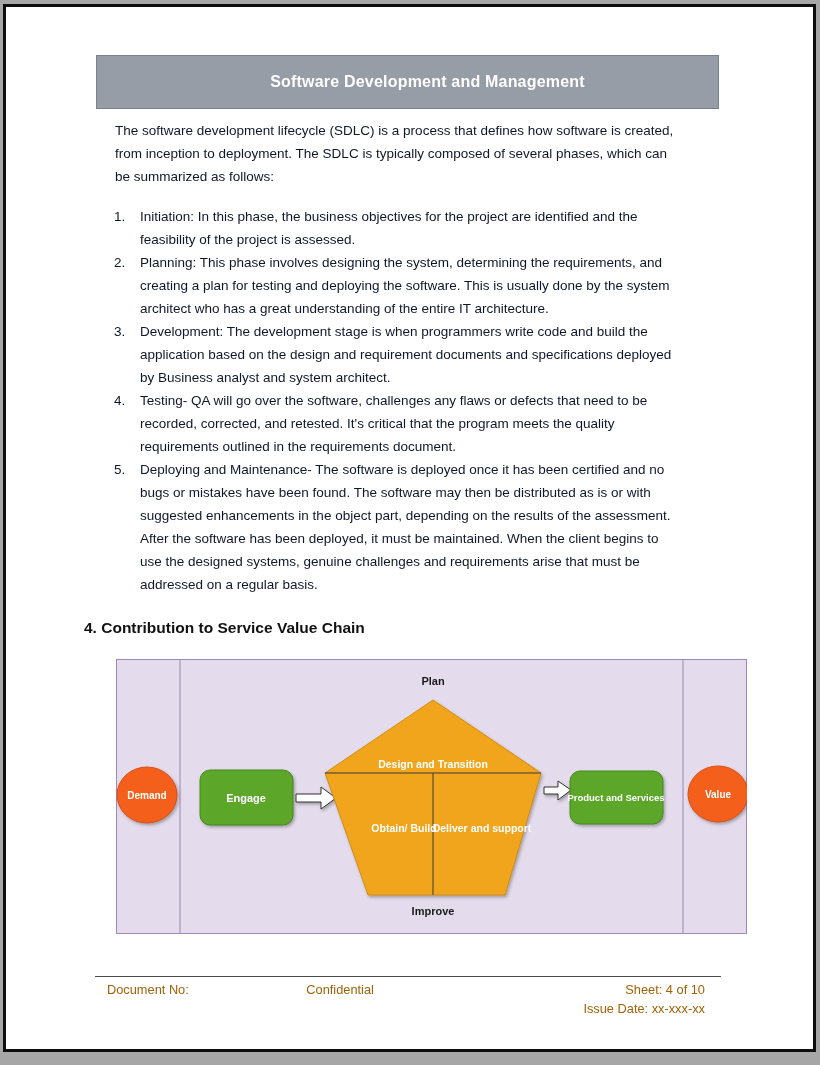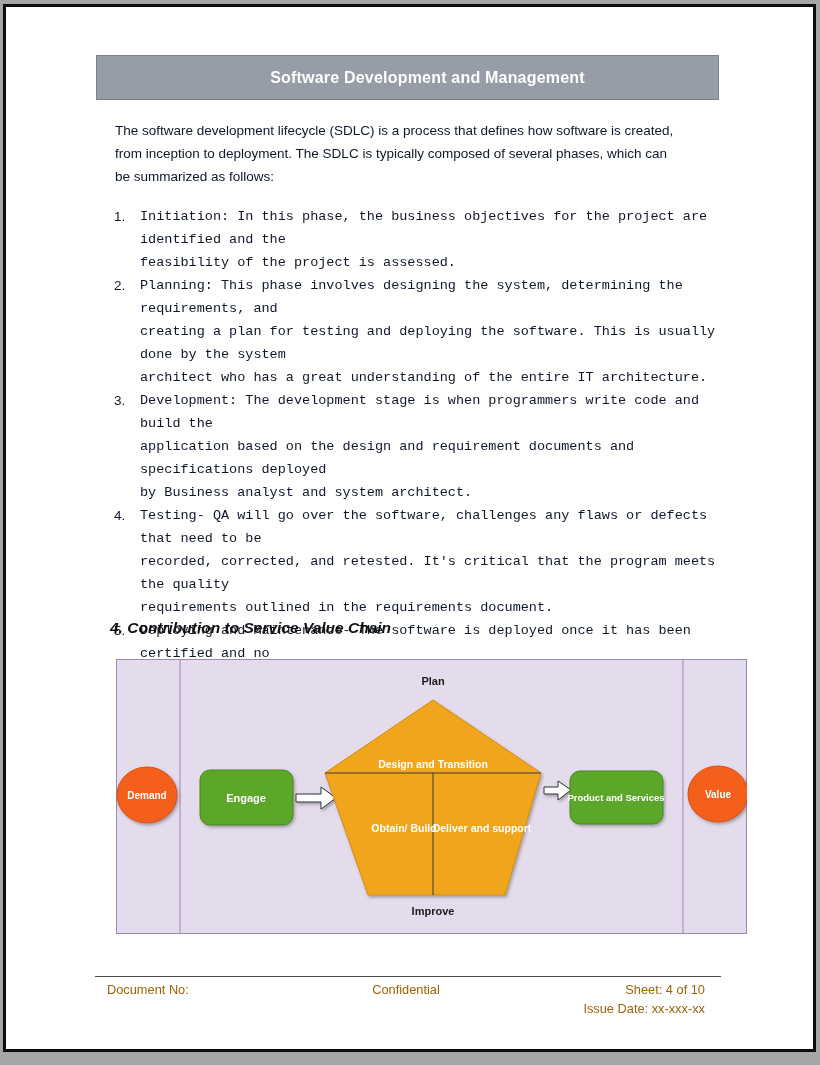--- a/index.html
+++ b/index.html
@@ -7,47 +7,47 @@
     width:820px;height:1065px;position:relative;overflow:hidden;
     background:#a6a6a6;
     font-family:"Liberation Sans","DejaVu Sans",sans-serif;
   }
   .page{
     position:absolute;left:3px;top:4px;right:4px;bottom:13px;
     background:#ffffff;border:3px solid #0d0d0d;
   }
   .inner{position:absolute;inset:0;}
   .banner{
-    position:absolute;left:90px;top:48px;width:623px;height:45px;
+    position:absolute;left:90px;top:48px;width:623px;height:54px;
     background:#969da6;border:1px solid #7b828b;box-sizing:border-box;
     display:flex;align-items:center;justify-content:center;padding-left:40px;
   }
   .banner-title{color:#ffffff;font-weight:bold;font-size:16px;letter-spacing:.2px;}
   .bodytext{color:#0f172a;font-size:13.5px;line-height:23px;}
   .intro{position:absolute;left:109px;top:112px;width:606px;white-space:pre-line;margin:0;}
   .list{position:absolute;left:108px;top:198px;width:608px;margin:0;padding:0;list-style:none;}
   .list li{display:flex;}
   .list .num{flex:0 0 26px;}
-  .list .li-text{flex:1;white-space:pre-line;font-family:Liberation Mono, monospace;}
+  .list .li-text{flex:1;white-space:pre-line;}
   .section-heading{
-    position:absolute;left:104px;top:612px;margin:0;
-    font-size:15.5px;font-weight:bold;color:#111111;font-style:italic;
+    position:absolute;left:78px;top:612px;margin:0;
+    font-size:15.5px;font-weight:bold;color:#111111;
   }
   .diagram{position:absolute;left:110px;top:652px;width:743px;height:276px;}
   .footer-rule{
     position:absolute;left:89px;top:969px;width:626px;height:0;
     border-top:1px solid #4d4d4d;
   }
   .footer{
     position:absolute;left:89px;top:974px;width:626px;
     display:flex;color:#a16207;font-size:12.8px;line-height:18.5px;
   }
   .footer .col{display:flex;flex-direction:column;}
   .footer .col.left{flex:1;padding-left:12px;text-align:left;}
-  .footer .col.center{flex:1;text-align:center;}
+  .footer .col.center{flex:1;}
   .footer .col.right{flex:1;text-align:right;padding-right:16px;}
   svg text{font-family:"Liberation Sans","DejaVu Sans",sans-serif;}
   .shape-label{fill:#ffffff;font-weight:bold;}
   .frame-label{fill:#1a1a1a;font-weight:bold;}
 </style>
 </head>
 <body>
 
 <div class="page">
   <div class="inner">

